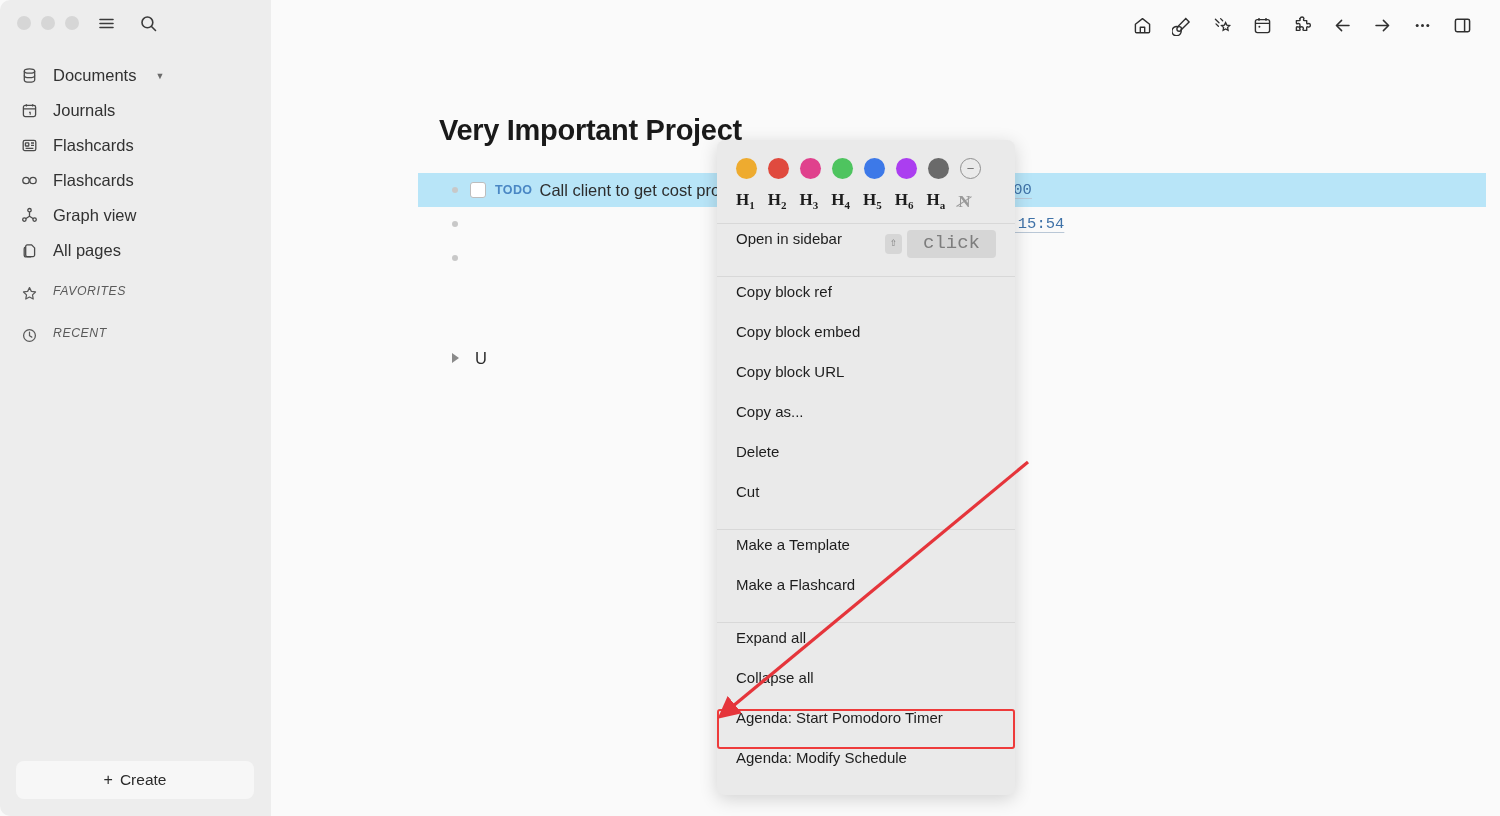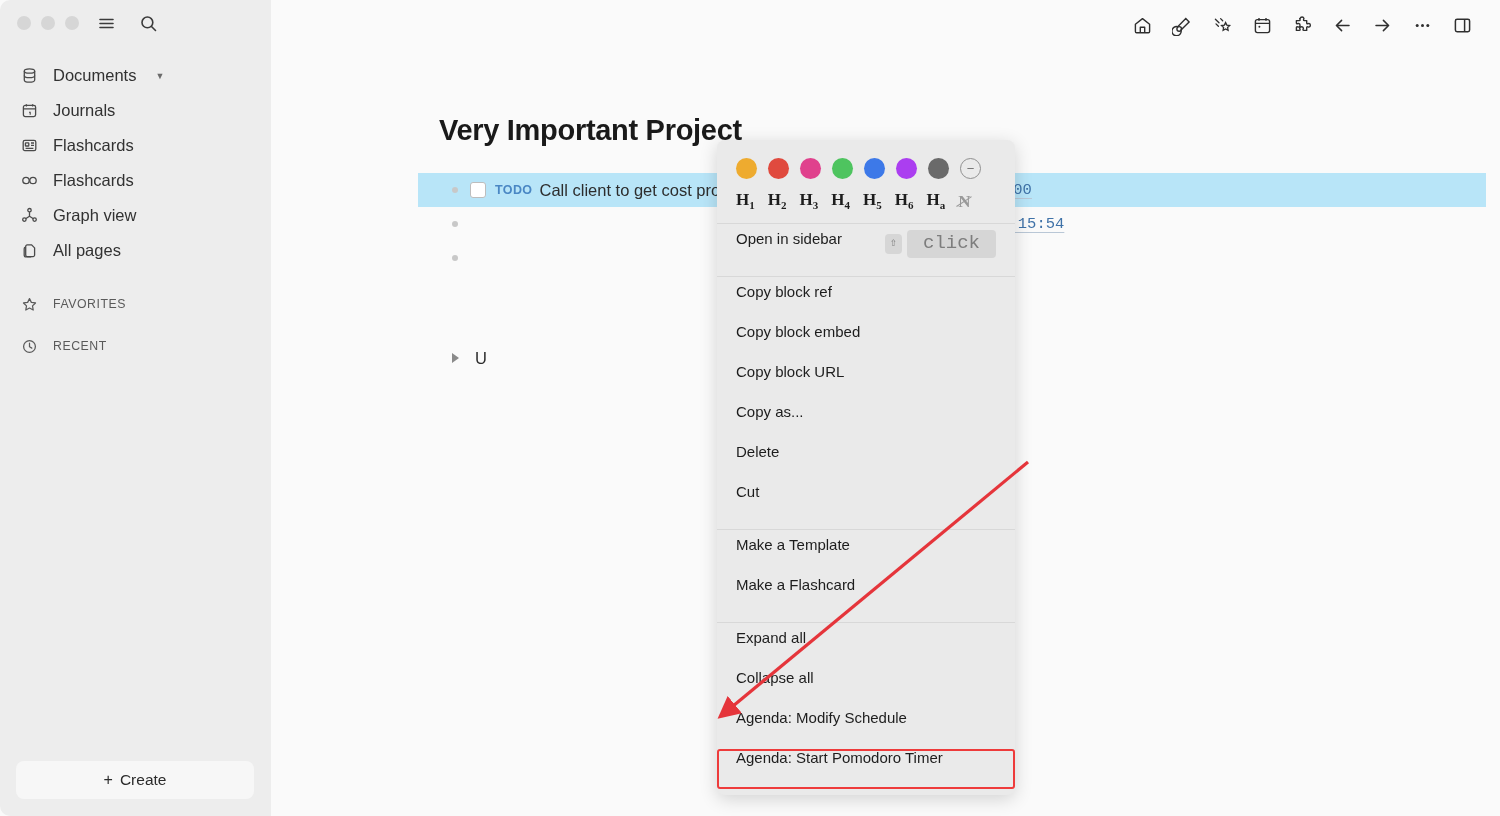--- a/index.html
+++ b/index.html
@@ -30,23 +30,23 @@
 
   .nav { padding: 12px 0 0 20px; }
   .nav-item {
     display: flex; align-items: center; gap: 14px;
     height: 35px; color: #323232; font-size: 16.5px;
     cursor: pointer; user-select: none;
   }
   .nav-item .ico { width: 19px; height: 19px; display: flex; align-items: center; justify-content: center; color: #4a4a4a; flex: 0 0 19px; }
   .nav-item .caret { margin-left: 5px; color: #6b6b6b; font-size: 9px; }
   .nav-section {
-    display: flex; align-items: center; gap: 14px;
+    display: flex; gap: 14px;
     height: 40px; color: #5a5a5a; font-size: 12.3px;
-    letter-spacing: 0.55px; cursor: pointer; user-select: none;
+    letter-spacing: 0.55px; cursor: pointer; user-select: none; font-style: italic;
   }
   .nav-section .ico { width: 19px; height: 19px; display: flex; align-items: center; justify-content: center; color: #5a5a5a; flex: 0 0 19px; }
   .sec-fav { margin-top: 16px; }
   .sec-recent { margin-top: 2px; }
 
   .create-btn {
     position: absolute; left: 16px; bottom: 17px;
     width: 238px; height: 38px;
     background: #f7f7f7; border-radius: 8px;
     display: flex; align-items: center; justify-content: center;
@@ -440,25 +440,25 @@
 
       <div class="divider"></div>
 
       <div class="grp">
         <div class="mi">
           <span class="mi-label">Expand all</span>
         </div>
         <div class="mi">
           <span class="mi-label">Collapse all</span>
         </div>
-        <div class="mi">
-          <span class="mi-label">Agenda: Modify Schedule</span>
-        </div>
         <div class="mi highlight">
           <span class="mi-label">Agenda: Start Pomodoro Timer</span>
+        </div>
+        <div class="mi">
+          <span class="mi-label">Agenda: Modify Schedule</span>
         </div>
       </div>
 
     </div>
 
     <svg class="anno" viewBox="0 0 1229 816" width="1229" height="816">
       <defs>
         <marker id="ah" markerWidth="7" markerHeight="7" refX="5.6" refY="3.5" orient="auto">
           <path d="M0,0 L7,3.5 L0,7 z" fill="#e5353b"></path>
         </marker>

